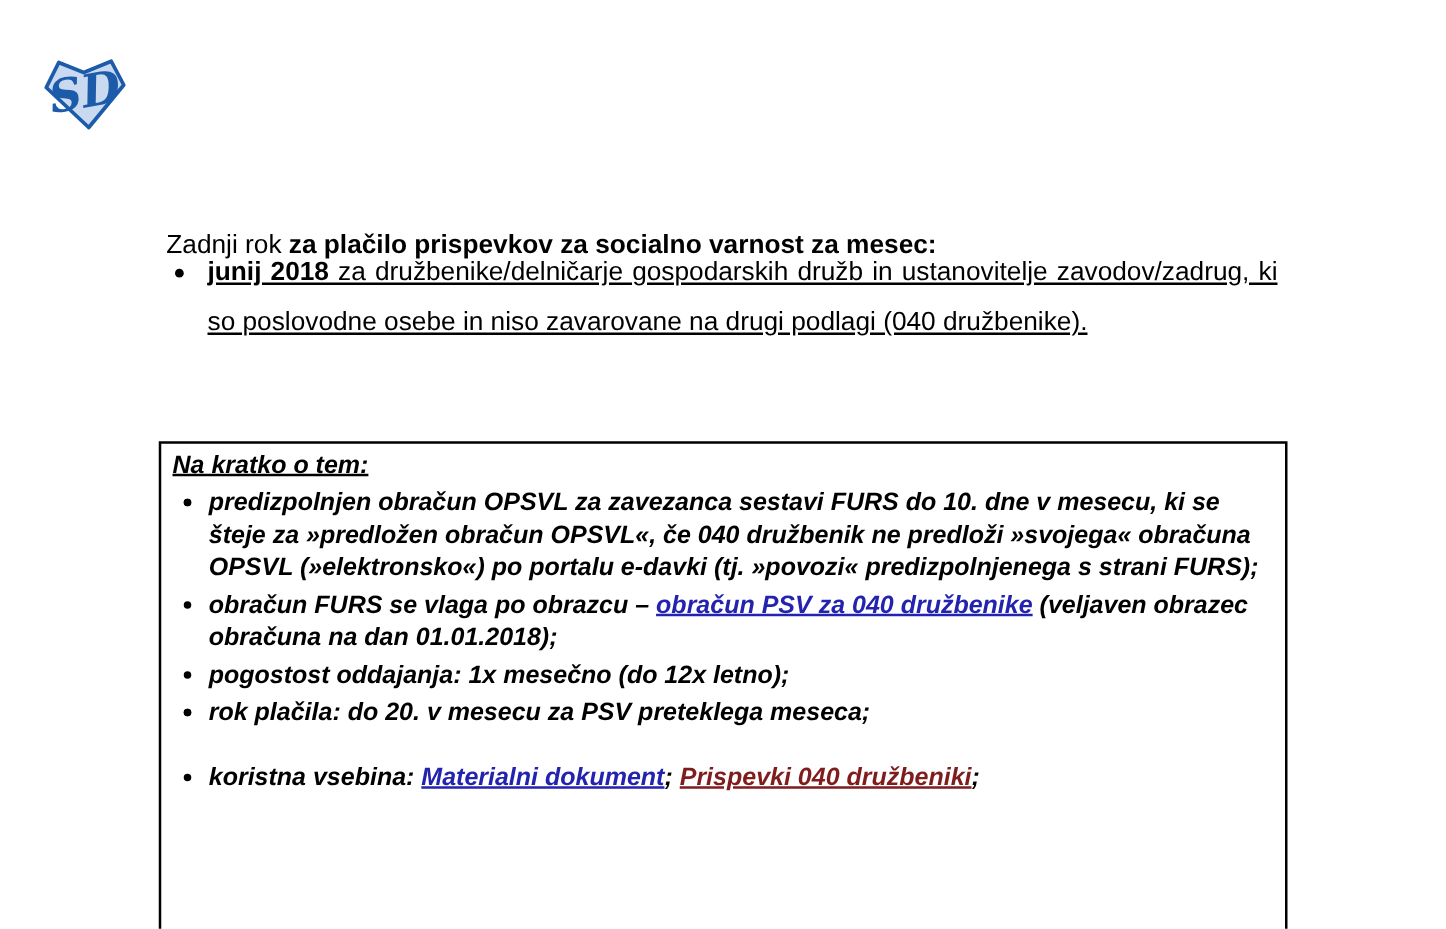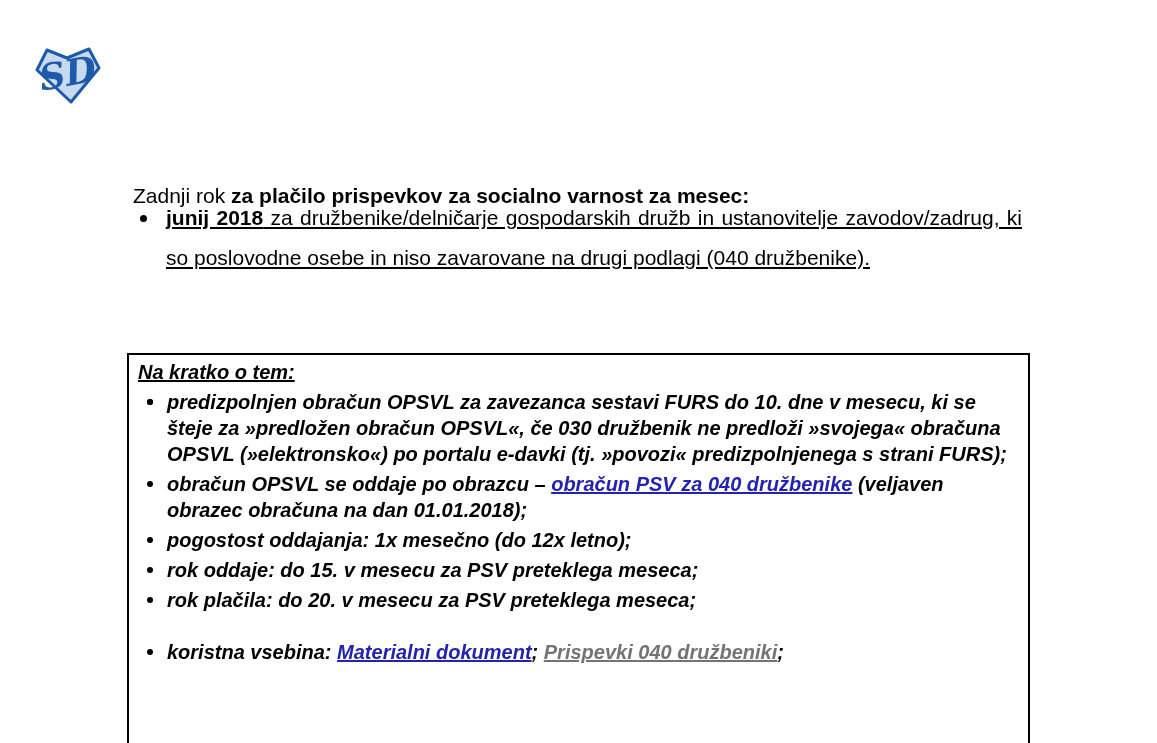--- a/index.html
+++ b/index.html
@@ -102,27 +102,27 @@
 
   <ul class="intro">
     <li><span class="bullet-dot"></span><b>junij 2018</b><span> za družbenike/delničarje gospodarskih družb in ustanovitelje zavodov/zadrug, ki so poslovodne osebe in niso zavarovane na drugi podlagi (040 družbenike).</span></li>
   </ul>
 
   <div class="box">
     <div class="box-title">Na kratko o tem:</div>
     <ul>
       <li><span class="bullet-dot"></span></li>
 
-      <li><span class="bullet-dot"></span><span>predizpolnjen obračun OPSVL za zavezanca sestavi FURS do 10. dne v mesecu, ki se šteje za »predložen obračun OPSVL«, če 030 družbenik ne predloži »svojega« obračuna OPSVL (»elektronsko«) po portalu e-davki (tj. »povozi« predizpolnjenega s strani FURS);</span></li>
+      <li><span class="bullet-dot"></span><span>predizpolnjen obračun OPSVL za zavezanca sestavi FURS do 10. dne v mesecu, ki se šteje za »predložen obračun OPSVL«, če 040 družbenik ne predloži »svojega« obračuna OPSVL (»elektronsko«) po portalu e-davki (tj. »povozi« predizpolnjenega s strani FURS);</span></li>
 
-      <li><span class="bullet-dot"></span><span>obračun OPSVL se oddaje po obrazcu – </span><a class="doc-link" style="color: rgb(35, 35, 175);">obračun PSV za 040 družbenike</a><span> (veljaven obrazec obračuna na dan 01.01.2018);</span></li>
+      <li><span class="bullet-dot"></span><span>obračun FURS se vlaga po obrazcu – </span><a class="doc-link" style="color: rgb(35, 35, 175);">obračun PSV za 040 družbenike</a><span> (veljaven obrazec obračuna na dan 01.01.2018);</span></li>
 
       <li><span class="bullet-dot"></span><span>pogostost oddajanja: 1x mesečno (do 12x letno);</span></li>
 
-      <li><span class="bullet-dot"></span><span>rok oddaje: do 15. v mesecu za PSV preteklega meseca;</span></li>
+      <li><span class="bullet-dot"></span></li>
 
       <li><span class="bullet-dot"></span><span>rok plačila: do 20. v mesecu za PSV preteklega meseca;</span></li>
 
-      <li class="spaced"><span class="bullet-dot"></span><span>koristna vsebina: </span><a class="doc-link" style="color: rgb(35, 35, 175);">Materialni dokument</a><span>; </span><a class="doc-link" style="color: #737373;">Prispevki 040 družbeniki</a><span>;</span></li>
+      <li class="spaced"><span class="bullet-dot"></span><span>koristna vsebina: </span><a class="doc-link" style="color: rgb(35, 35, 175);">Materialni dokument</a><span>; </span><a class="doc-link" style="color: #7f1d1d;">Prispevki 040 družbeniki</a><span>;</span></li>
     </ul>
   </div>
 
 </div>
 
 </body></html>

